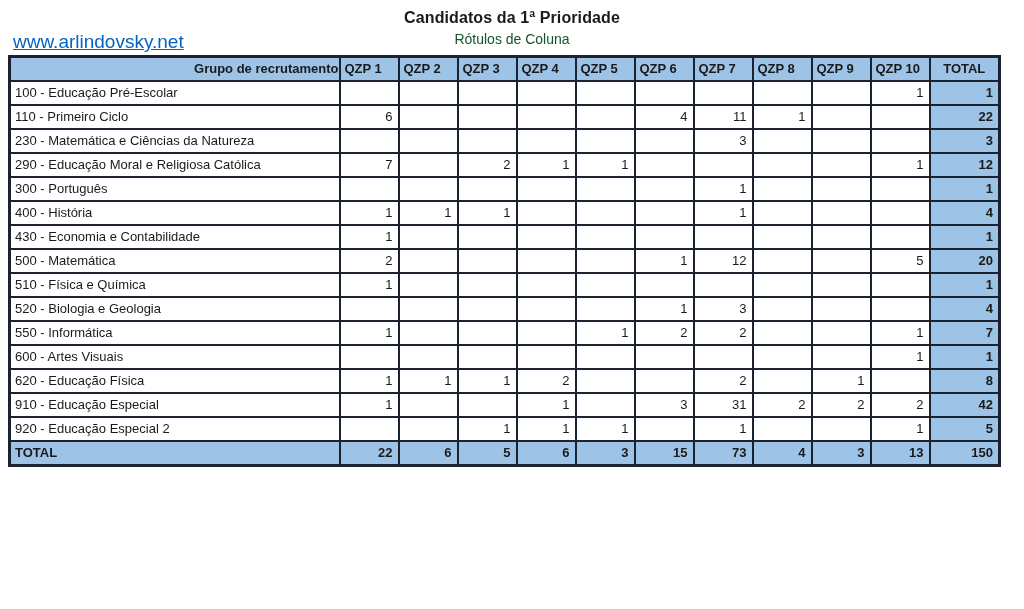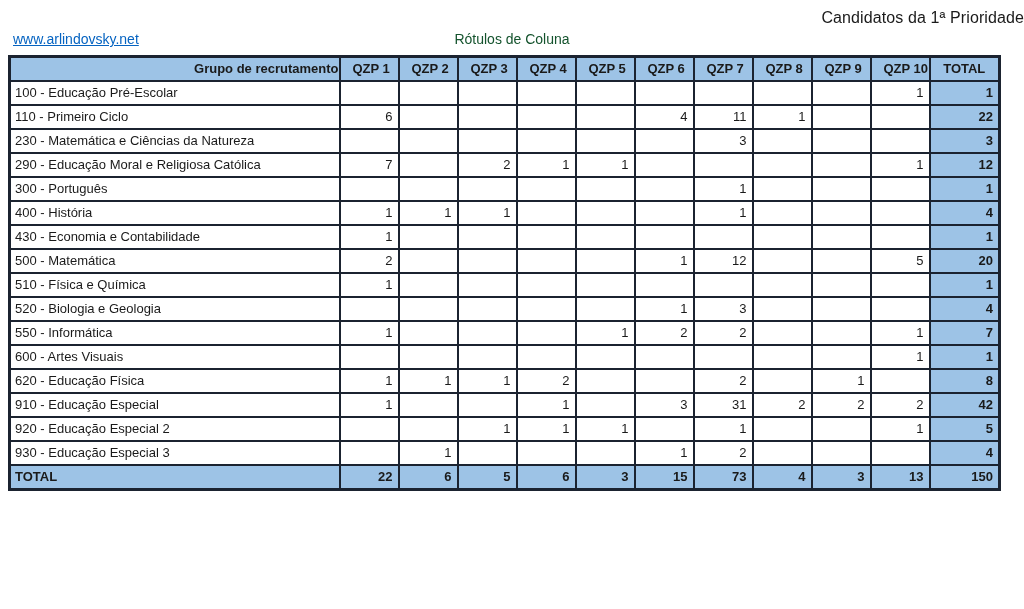--- a/index.html
+++ b/index.html
@@ -6,26 +6,26 @@
   html,body { width:1024px; height:609px; overflow:hidden; }
   body {
     background:#ffffff;
     font-family:"Liberation Sans", sans-serif;
     color:#1a1a1a;
     --fill:#9DC3E6;
     --grid:#1b2330;
     --link:#0563C1;
   }
   .title{
-    text-align:right; font-weight:normal; font-size:16px;
+    text-align:center; font-weight:bold; font-size:16px;
     padding-top:9px; letter-spacing:0.1px;
   }
   .subhead{ position:relative; height:22px; margin-top:2px; }
   .site-link{
-    position:absolute; left:13px; top:2px; font-size:14px;
+    position:absolute; left:13px; top:2px; font-size:19px;
     color:var(--link); text-decoration:underline; cursor:pointer;
   }
   .subtitle{
     position:absolute; left:0; right:0; top:2px; text-align:center;
     font-size:14px; color:#14532d;
   }
   table.pivot{
     border-collapse:collapse; table-layout:fixed;
     margin:4px 0 0 8px;
     border:3px solid var(--grid);
@@ -34,21 +34,21 @@
     border:2px solid var(--grid);
     font-size:13px; height:22px; line-height:22px;
     overflow:hidden; white-space:nowrap; vertical-align:middle;
   }
   .pivot thead th{ height:23px; }
   th.label-h{
     width:330px; text-align:right; padding-left:4px;
     background:var(--fill); font-weight:bold;
   }
   th.col-h{
-    width:59px; text-align:left; padding-left:12px;
+    width:59px; text-align:left; padding-left:4px;
     background:var(--fill); font-weight:bold;
   }
   th.total-h{ width:70px; text-align:center; padding-left:0; }
   td.label-cell{ text-align:left; padding-left:4px; background:#fff; }
   td.num-cell{ text-align:right; padding-right:5px; background:#fff; }
   td.total-col{ background:var(--fill); font-weight:bold; }
   tr.total-row td{ background:var(--fill); font-weight:bold; }
 </style>
 </head>
 <body style="--fill: #9DC3E6; --grid: #1b2330; --link: #0563C1;">
@@ -280,34 +280,20 @@
           <td class="num-cell">1</td>
           <td class="num-cell">1</td>
           <td class="num-cell">1</td>
           <td class="num-cell"></td>
           <td class="num-cell">1</td>
           <td class="num-cell"></td>
           <td class="num-cell"></td>
           <td class="num-cell">1</td>
           <td class="num-cell total-col">5</td>
         </tr>
-        <tr>
-          <td class="label-cell">930 - Educação Especial 3</td>
-          <td class="num-cell"></td>
-          <td class="num-cell">1</td>
-          <td class="num-cell"></td>
-          <td class="num-cell"></td>
-          <td class="num-cell"></td>
-          <td class="num-cell">1</td>
-          <td class="num-cell">2</td>
-          <td class="num-cell"></td>
-          <td class="num-cell"></td>
-          <td class="num-cell"></td>
-          <td class="num-cell total-col">4</td>
-        </tr>
       </tbody>
     <tfoot id="table-foot">
         <tr class="total-row">
           <td class="label-cell">TOTAL</td>
           <td class="num-cell">22</td>
           <td class="num-cell">6</td>
           <td class="num-cell">5</td>
           <td class="num-cell">6</td>
           <td class="num-cell">3</td>
           <td class="num-cell">15</td>

